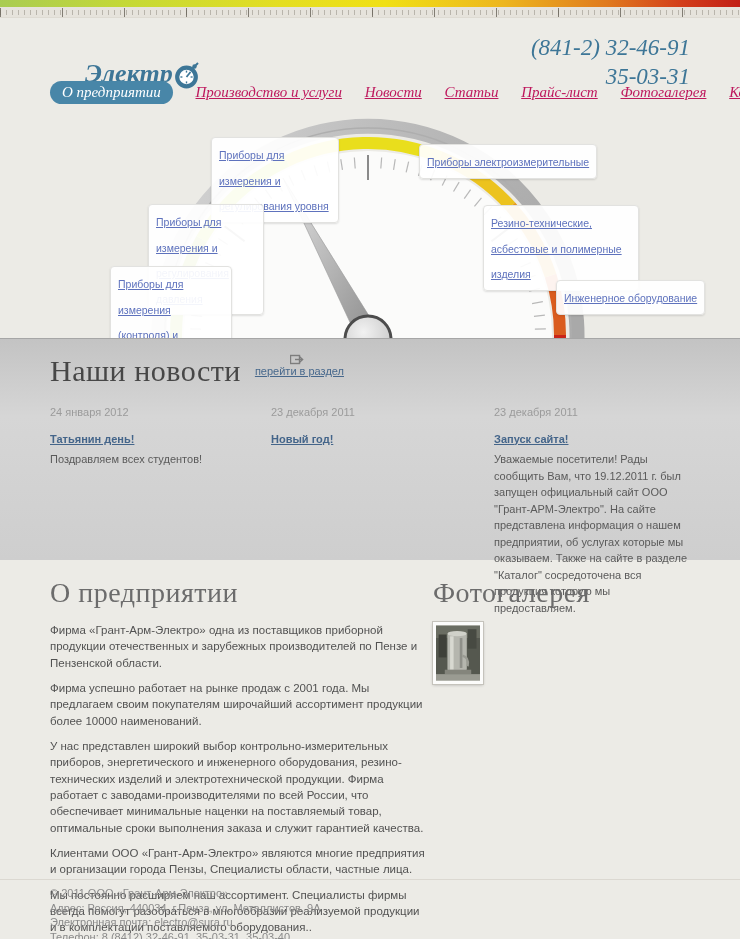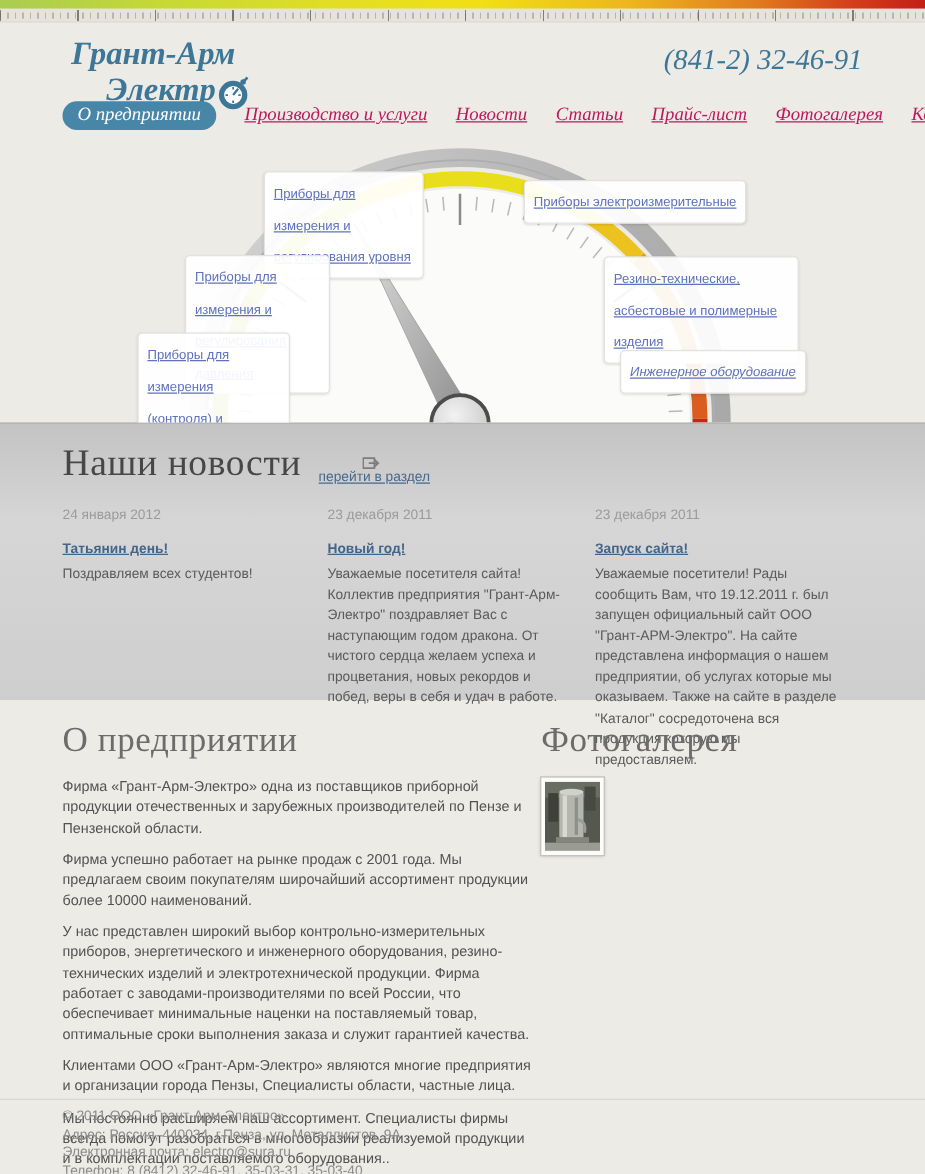--- a/index.html
+++ b/index.html
@@ -21,21 +21,21 @@
     background-size:100% 9px, 100% 5px;
     background-position:0 1px, 0 3px;
     background-repeat:repeat-x;
     border-bottom:1px solid #dedbd3;
   }
   
   .header { position:relative; height:90px; }
   .logo { position:absolute; left:57px; top:12px; cursor:pointer;
     font-family:"Liberation Serif", serif; font-style:italic; font-weight:bold;
     color:#3d7697; font-size:26px; line-height:1.02; }
-  .logo .l2 { padding-left:28px; display:flex; align-items:center; }
+  .logo .l2 { padding-left:28px; display:flex; align-items:center;margin-top:28px; }
   .logo-gauge { margin-left:1px; margin-top:3px; }
   .phones { position:absolute; right:50px; top:16px; text-align:right;
     font-family:"Liberation Serif", serif; font-style:italic;
     color:#3d7697; font-size:23px; line-height:1.25; }
   .nav { position:absolute; left:50px; top:66px; white-space:nowrap;
     font-family:"Liberation Serif", serif; font-style:italic; font-size:15px; }
   .nav a { color:#be185d; text-decoration:underline; margin-right:19px; cursor:pointer; }
   .nav a.active { background:#4886a8; color:#fff; text-decoration:none;
     border-radius:12px; padding:3px 12px 4px; }
   
@@ -43,31 +43,31 @@
   .hero svg.gauge { position:absolute; left:0; top:0; }
   .gauge-label { position:absolute; background:rgba(255,255,255,.93);
     border:1px solid #e2e2e0; border-radius:4px; padding:3px 7px 4px;
     box-shadow:0 1px 2px rgba(0,0,0,.12); line-height:1.6; }
   .gauge-label a { color:#5e72bd; font-size:10.5px; text-decoration:underline; cursor:pointer; }
   .lbl-1 { left:211px; top:29px;  max-width:128px; }
   .lbl-2 { left:419px; top:36px;  white-space:nowrap; }
   .lbl-3 { left:148px; top:96px;  max-width:116px; }
   .lbl-4 { left:483px; top:97px;  max-width:156px; }
   .lbl-5 { left:110px; top:158px; max-width:122px; }
-  .lbl-6 { left:496px; top:172px; white-space:nowrap;font-style:italic; }
+  .lbl-6 { left:556px; top:172px; white-space:nowrap; }
   
   .news { height:222px; padding:15px 50px 0; border-top:1px solid #a6a6a6;
     background:linear-gradient(180deg,#c3c3c3 0,#d6d6d6 35%,#cecece 100%); }
-  .news-head { display:flex; align-items:flex-end; margin-bottom:16px; }
+  .news-head { display:flex; align-items:flex-start; margin-bottom:16px; }
   .news-title { font-family:"Liberation Serif", serif; font-weight:normal;
     font-size:30px; color:#474747; letter-spacing:.5px; }
   .goto-link { display:flex; align-items:center; margin-left:14px;flex-direction:column; }
   .goto-link a { font-size:11px; color:#47688c; text-decoration:underline; cursor:pointer; }
   .goto-icon { margin-right:5px; display:inline-block; }
-  .news-cols { display:flex; }
+  .news-cols { display:flex;justify-content:space-between; }
   .news-col { font-size:11px; line-height:1.5; }
   .news-col.c1 { width:180px; margin-right:32px; }
   .news-col.c2 { width:192px; margin-right:22px; }
   .news-col.c3 { width:196px; }
   .news-date { color:#9b9b9b; margin-bottom:10px; }
   .news-item-title a { color:#44658a; font-weight:bold; text-decoration:underline; cursor:pointer; }
   .news-text { margin-top:4px; color:#5a5a5a; }
   
   .about-wrap { height:319px; padding:17px 50px 0; display:flex; }
   .about { width:378px; margin-right:5px; }
@@ -84,38 +84,38 @@
   .footer .dev a { color:#6a7b9b; text-decoration:underline; cursor:pointer; }
 </style>
 </head>
 <body>
 
 <div class="top-strip"></div>
 <div class="ruler"></div>
 
 <div class="header">
   <div class="logo">
-    <div>Грант-Арм</div>
     <div class="l2">
       <span>Электр</span>
 
       <svg class="logo-gauge" width="27" height="29" viewBox="0 0 27 29">
         <line x1="18" y1="8" x2="24" y2="2" stroke="#3d7697" stroke-width="2"></line>
         <circle cx="20.5" cy="5.5" r="2.2" fill="#3d7697"></circle>
         <circle cx="12.5" cy="16" r="9.3" fill="#ffffff" stroke="#3d7697" stroke-width="4.2"></circle>
         <line x1="12.5" y1="16" x2="16.5" y2="11" stroke="#3d7697" stroke-width="1.8"></line>
         <line x1="12.5" y1="9.6" x2="12.5" y2="11.6" stroke="#3d7697" stroke-width="1.4"></line>
         <line x1="6.4" y1="16" x2="8.4" y2="16" stroke="#3d7697" stroke-width="1.4"></line>
         <line x1="12.5" y1="20.4" x2="12.5" y2="22.4" stroke="#3d7697" stroke-width="1.4"></line>
         <line x1="16.6" y1="16" x2="18.6" y2="16" stroke="#3d7697" stroke-width="1.4"></line>
       </svg>
     </div>
   </div>
   <div class="phones">
     <div>(841-2) 32-46-91</div>
+    <div>35-03-31</div>
   </div>
   <nav class="nav">
     <a class="active">О предприятии</a>
     <a>Производство и услуги</a>
     <a>Новости</a>
     <a>Статьи</a>
     <a>Прайс-лист</a>
     <a>Фотогалерея</a>
     <a>Контакты</a>
   </nav>
@@ -237,21 +237,20 @@
   </div>
   <div class="news-cols">
     <div class="news-col c1">
       <div class="news-date">24 января 2012</div>
       <div class="news-item-title"><a>Татьянин день!</a></div>
       <div class="news-text">Поздравляем всех студентов!</div>
     </div>
     <div class="news-col c2">
       <div class="news-date">23 декабря 2011</div>
       <div class="news-item-title"><a>Новый год!</a></div>
-      <div class="news-text">Уважаемые посетителя сайта! Коллектив предприятия "Грант-Арм-Электро" поздравляет Вас с наступающим годом дракона. От чистого сердца желаем успеха и процветания, новых рекордов и побед, веры в себя и удач в работе.</div>
     </div>
     <div class="news-col c3">
       <div class="news-date">23 декабря 2011</div>
       <div class="news-item-title"><a>Запуск сайта!</a></div>
       <div class="news-text">Уважаемые посетители! Рады сообщить Вам, что 19.12.2011 г. был запущен официальный сайт ООО "Грант-АРМ-Электро". На  сайте представлена информация о нашем предприятии, об услугах которые мы оказываем. Также на сайте в разделе "Каталог" сосредоточена вся продукция которую мы предоставляем.</div>
     </div>
   </div>
 </div>
 
 <div class="about-wrap">

